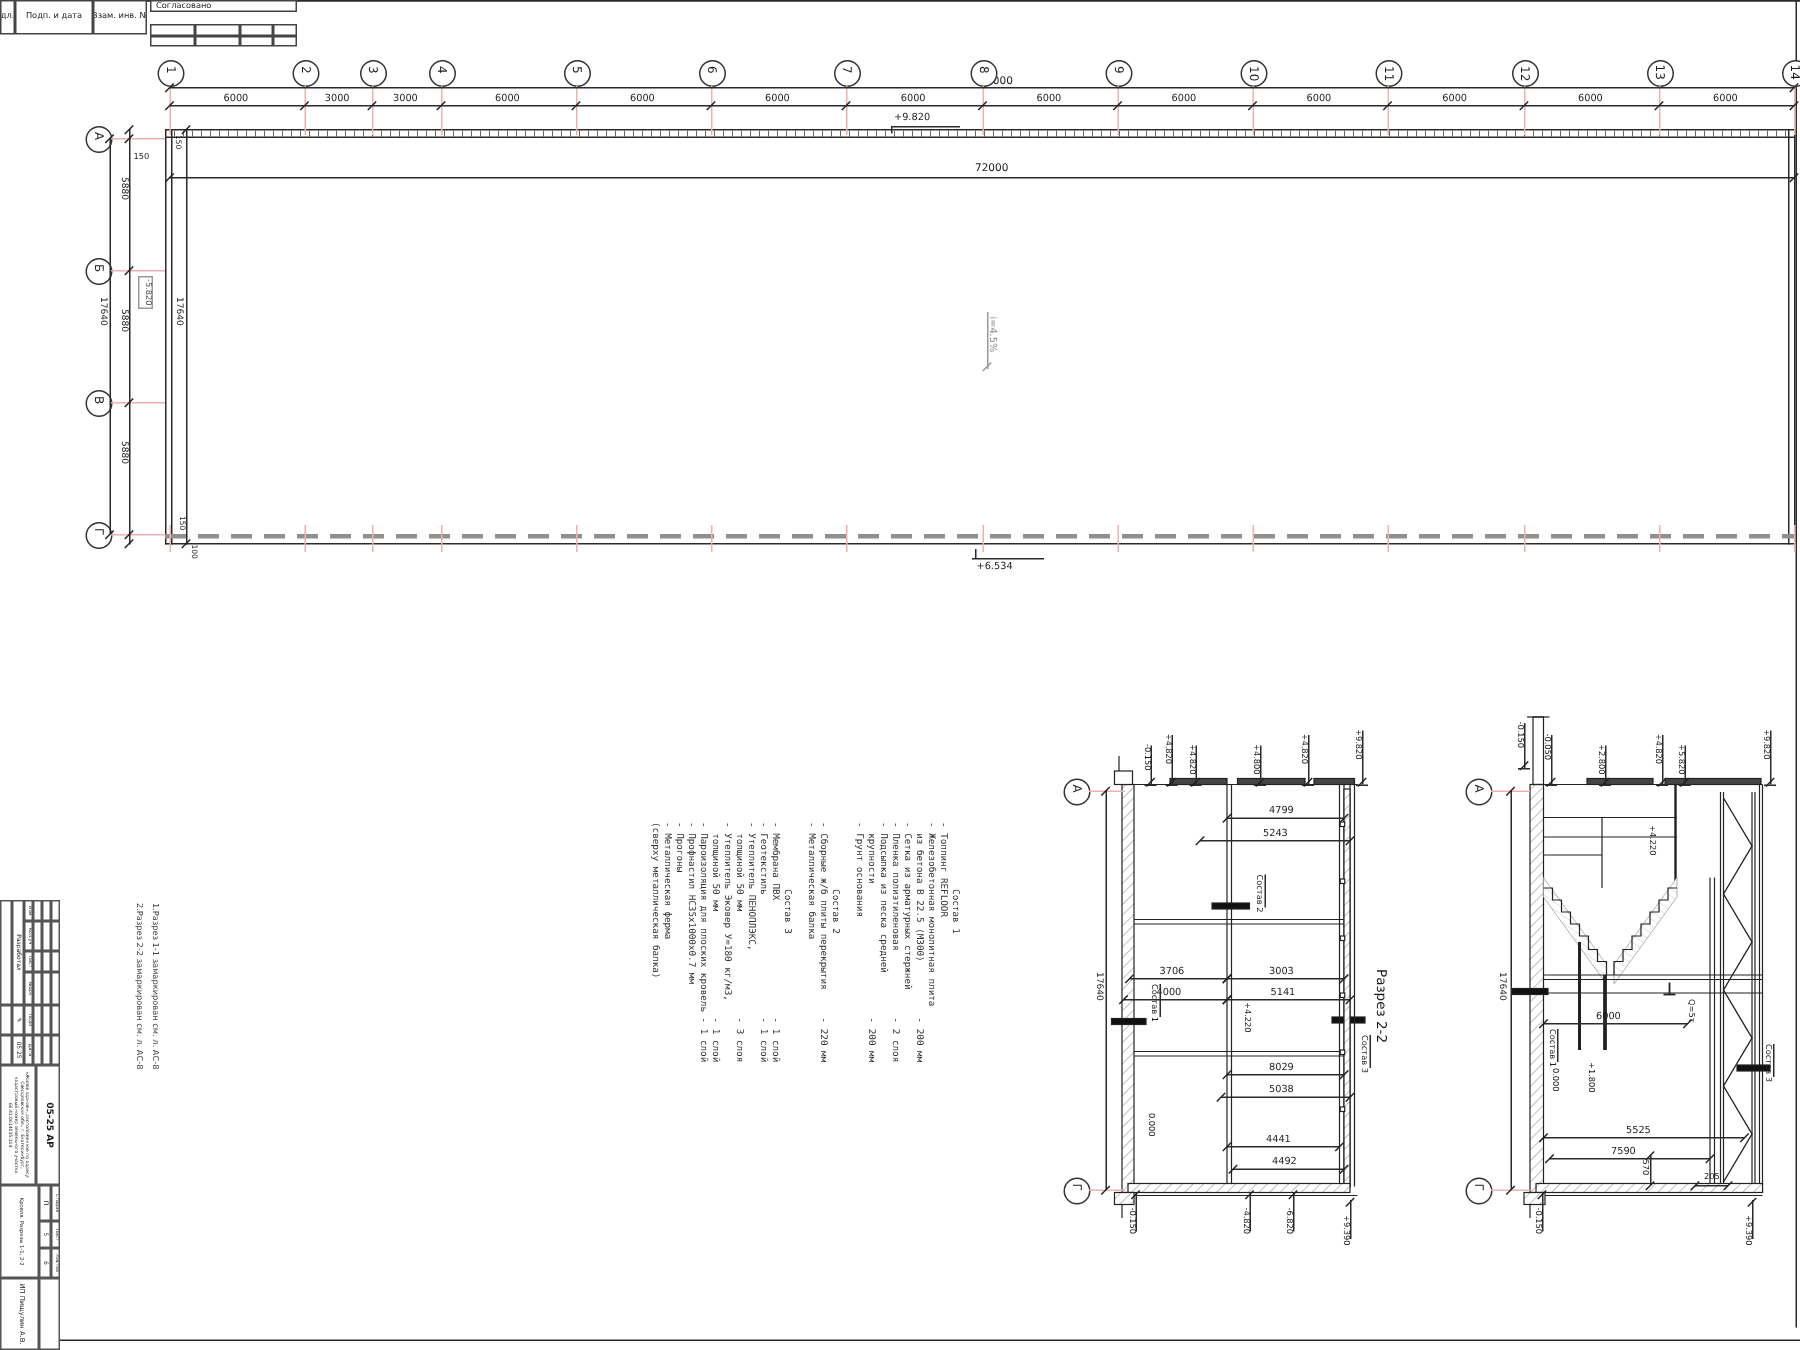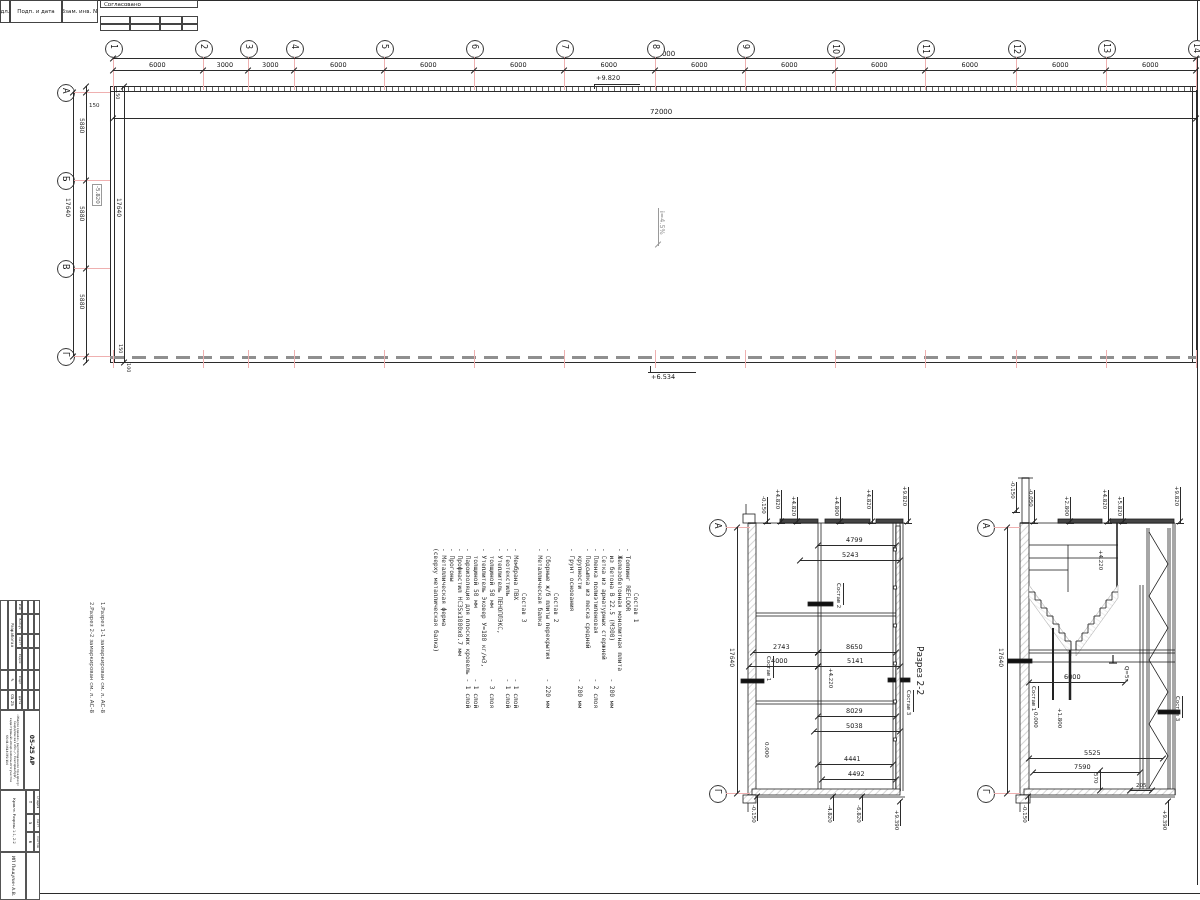--- a/index.html
+++ b/index.html
@@ -433,29 +433,29 @@
     <div class="tk" style="left:814px;top:545px"></div>
     <div class="tk" style="left:892px;top:545px"></div>
     <div class="tx" style="left:846px;top:537px;font-size:6.5px">4799</div>
     <div class="ln" style="left:800px;top:560px;width:100px;height:1px"></div>
     <div class="tk" style="left:796px;top:560px"></div>
     <div class="tk" style="left:896px;top:560px"></div>
     <div class="tx" style="left:842px;top:552px;font-size:6.5px">5243</div>
     <div class="ln" style="left:753px;top:652px;width:65px;height:1px"></div>
     <div class="tk" style="left:749px;top:652px"></div>
     <div class="tk" style="left:814px;top:652px"></div>
-    <div class="tx" style="left:773px;top:644px;font-size:6.5px">2743</div>
+    <div class="tx" style="left:773px;top:644px;font-size:6.5px">3706</div>
     <div class="ln" style="left:749px;top:666px;width:69px;height:1px"></div>
     <div class="tk" style="left:745px;top:666px"></div>
     <div class="tk" style="left:814px;top:666px"></div>
     <div class="tx" style="left:771px;top:658px;font-size:6.5px">4000</div>
     <div class="ln" style="left:818px;top:652px;width:78px;height:1px"></div>
     <div class="tk" style="left:814px;top:652px"></div>
     <div class="tk" style="left:892px;top:652px"></div>
-    <div class="tx" style="left:846px;top:644px;font-size:6.5px">8650</div>
+    <div class="tx" style="left:846px;top:644px;font-size:6.5px">3003</div>
     <div class="ln" style="left:818px;top:666px;width:82px;height:1px"></div>
     <div class="tk" style="left:814px;top:666px"></div>
     <div class="tk" style="left:896px;top:666px"></div>
     <div class="tx" style="left:847px;top:658px;font-size:6.5px">5141</div>
     <div class="ln" style="left:818px;top:716px;width:78px;height:1px"></div>
     <div class="tk" style="left:814px;top:716px"></div>
     <div class="tk" style="left:892px;top:716px"></div>
     <div class="tx" style="left:846px;top:708px;font-size:6.5px">8029</div>
     <div class="ln" style="left:814px;top:731px;width:86px;height:1px"></div>
     <div class="tk" style="left:810px;top:731px"></div>

